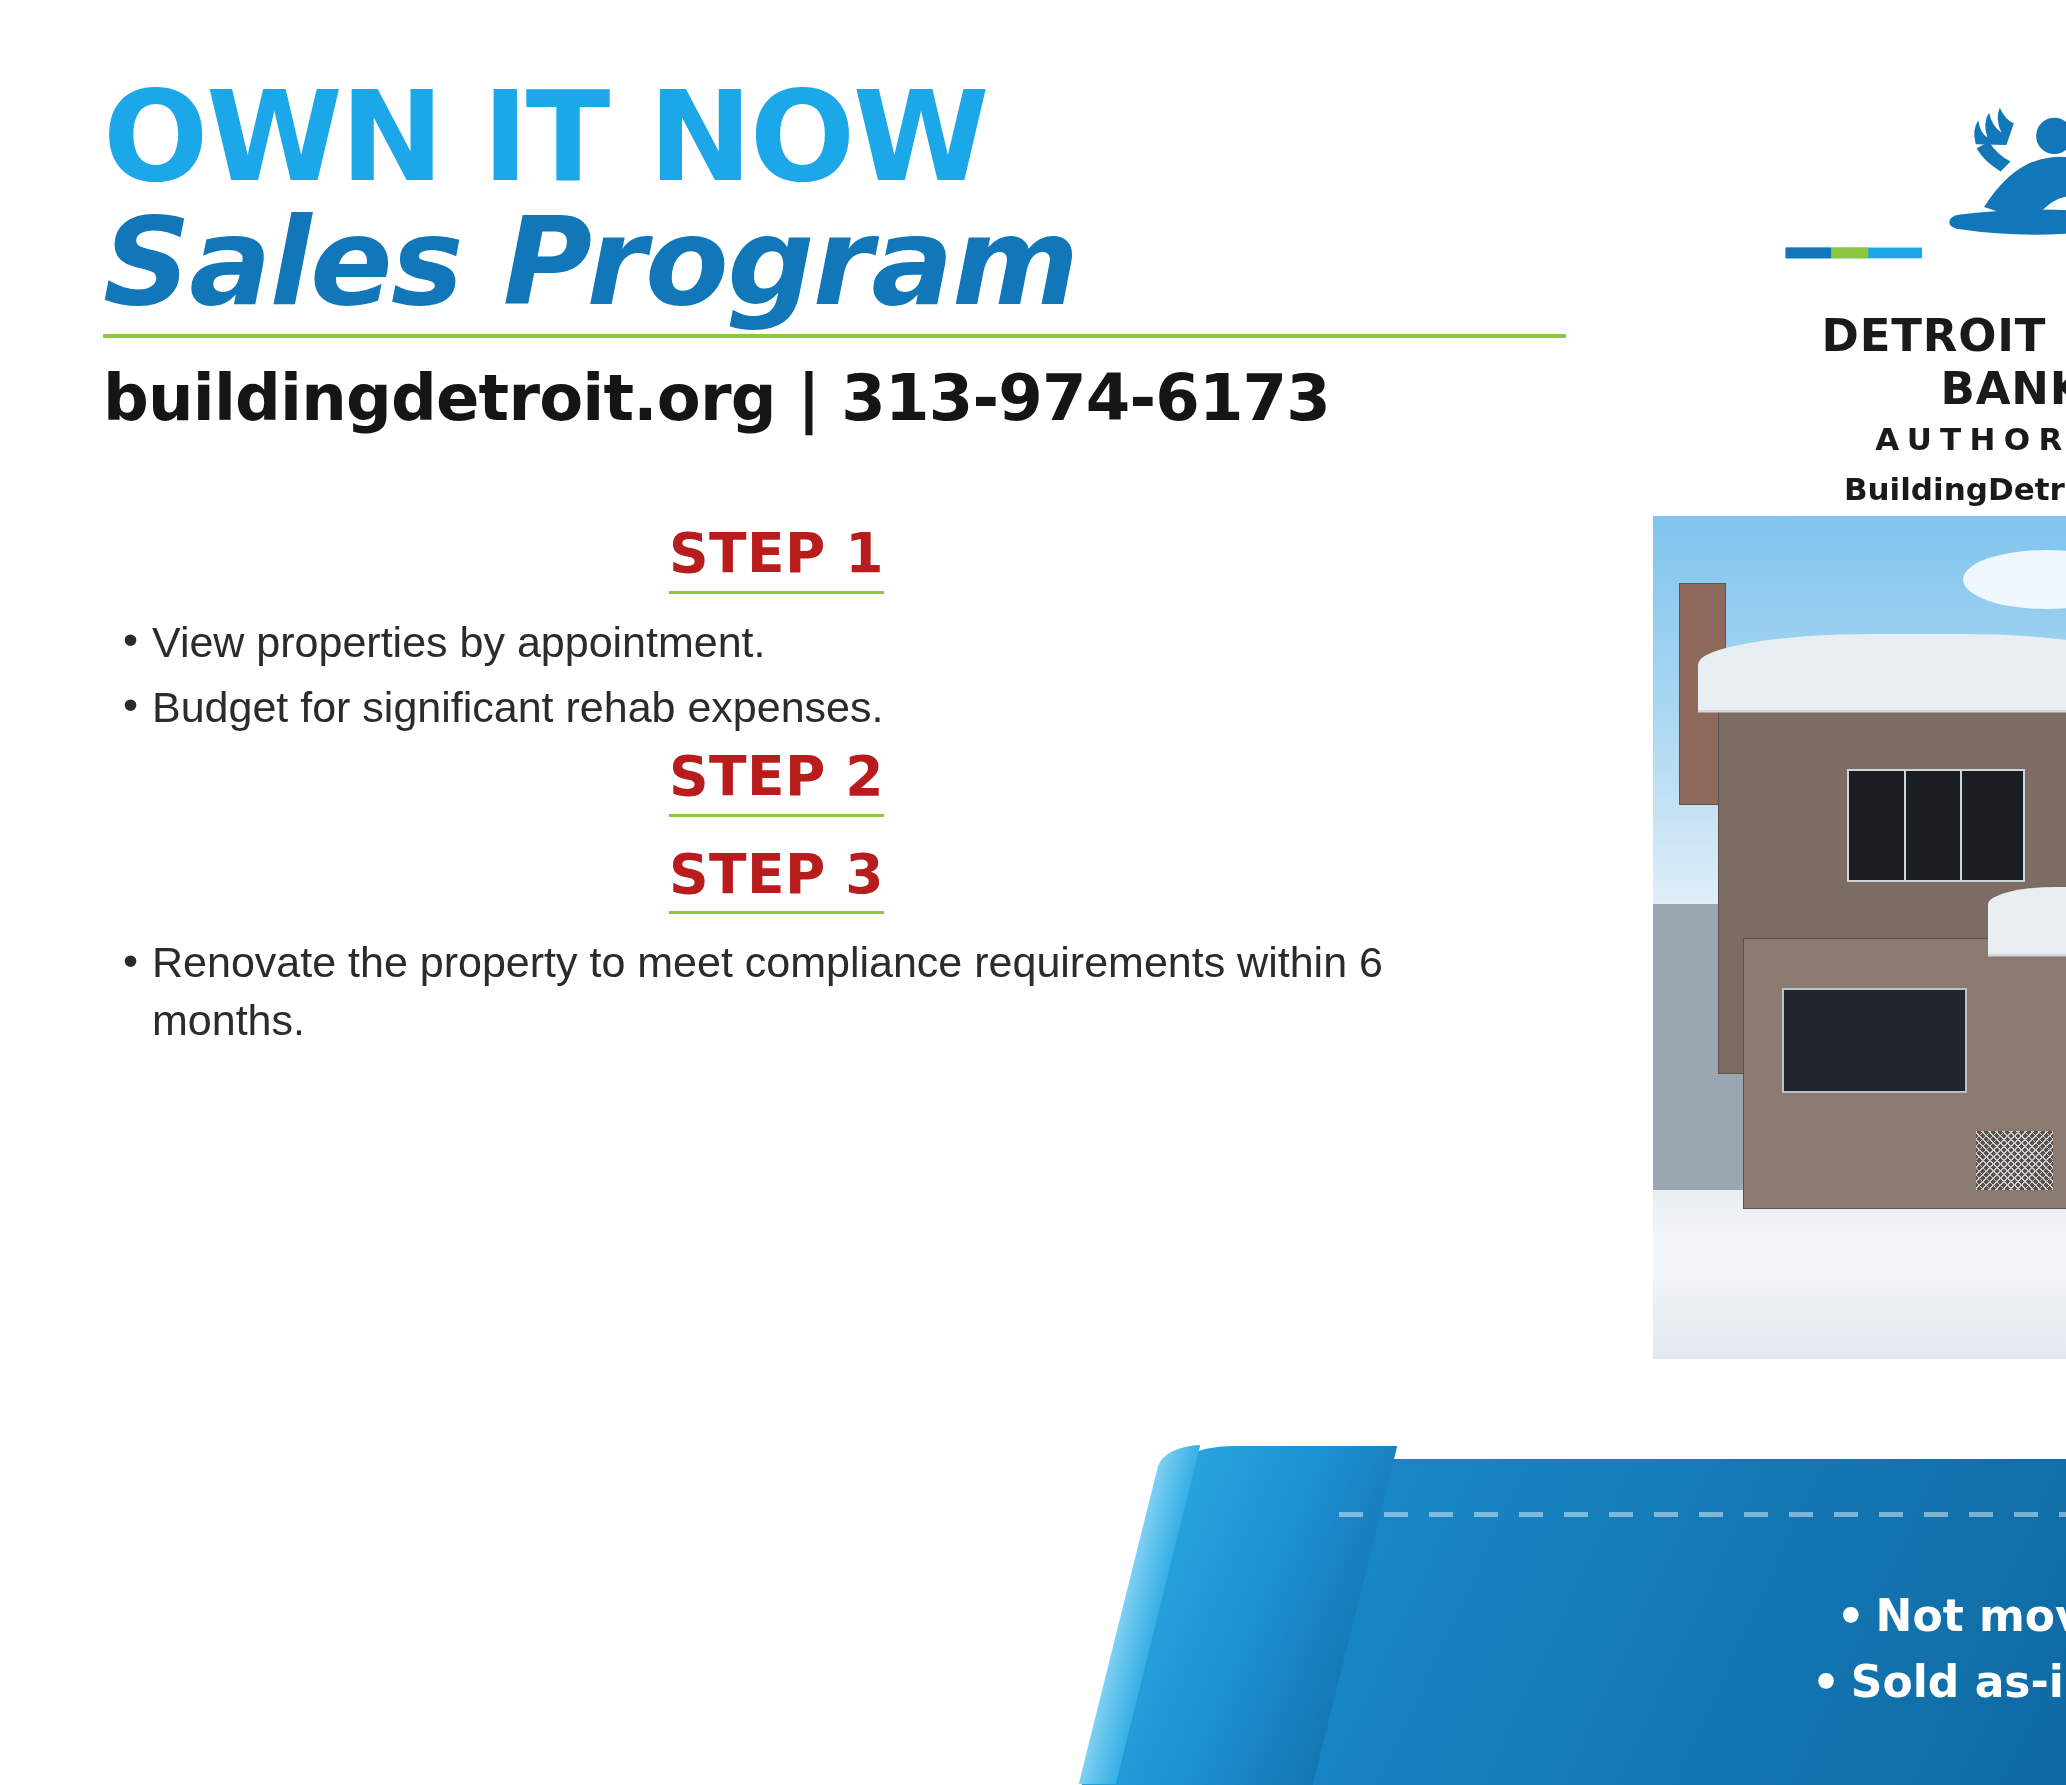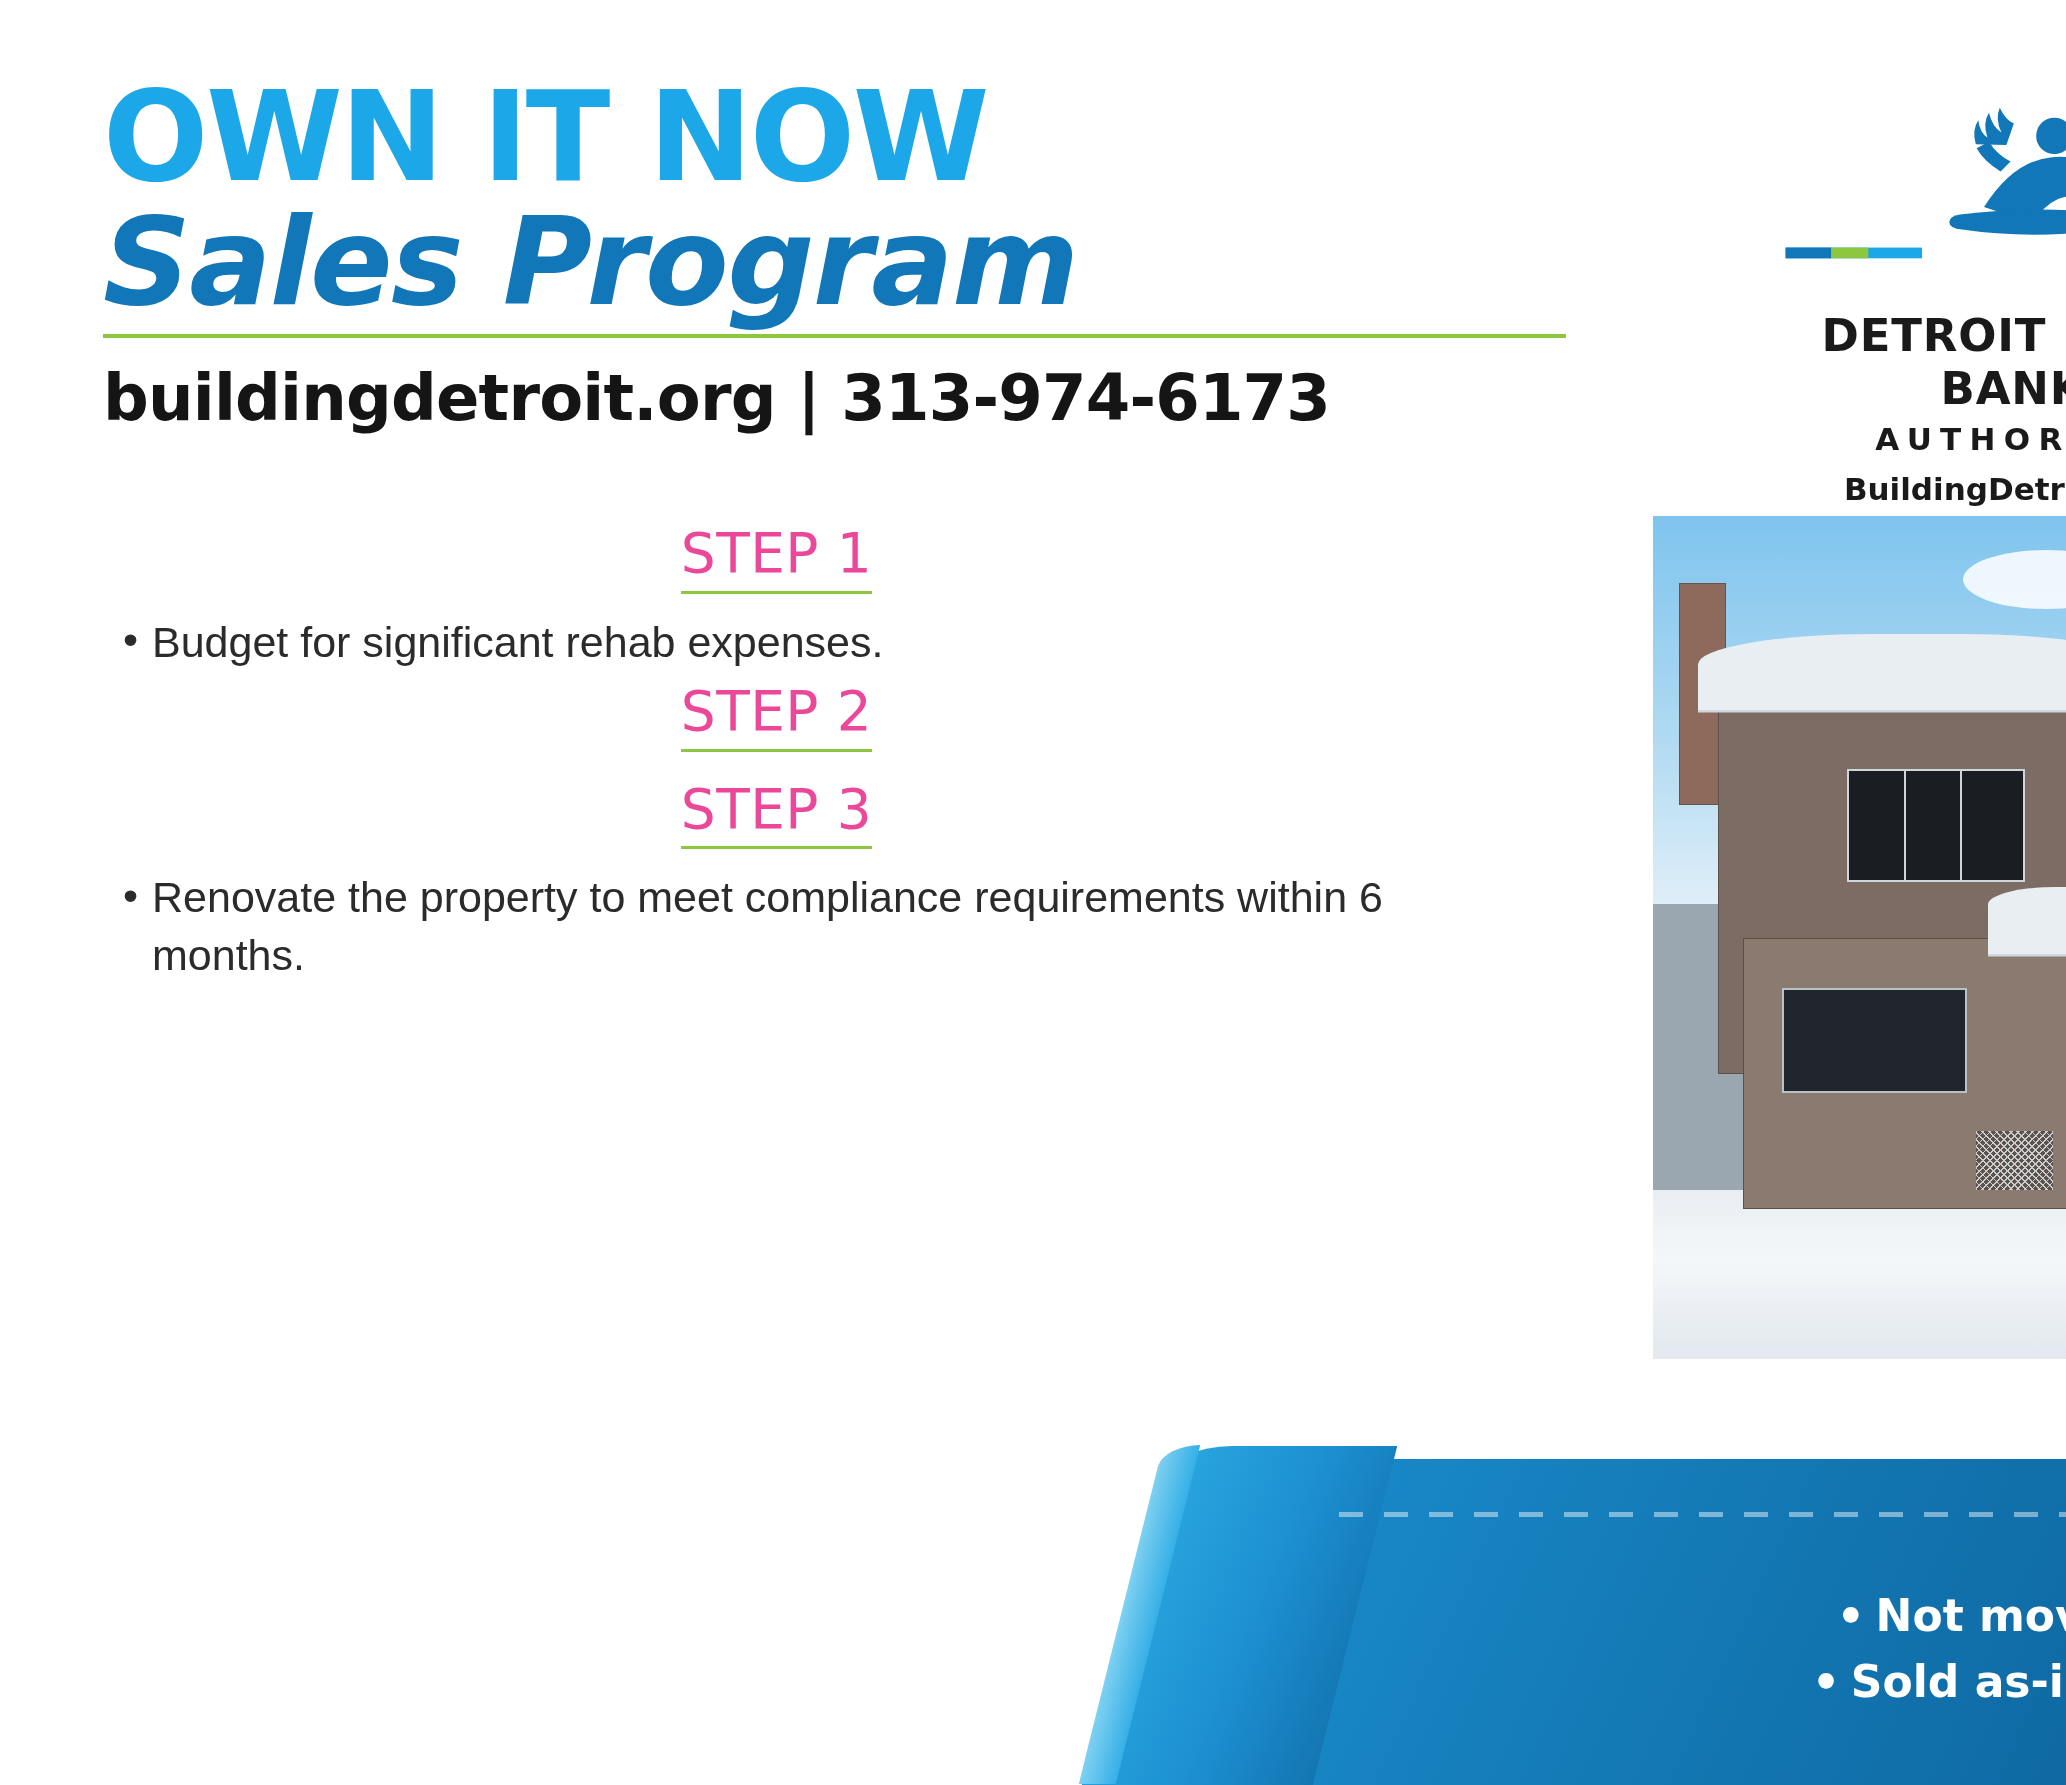--- a/index.html
+++ b/index.html
@@ -63,22 +63,22 @@
     top: 521px;
     width: 1496px;
   }
   .step-head-wrap {
     text-align: center;
     width: 1347px;
   }
   .step-head {
     display: inline-block;
     font-size: 55px;
-    font-weight: normal;
-    color: #ec4899;
+    font-weight: bold;
+    color: #b91c1c;
     font-family: "DejaVu Sans", sans-serif;
     letter-spacing: 0.4px;
     padding-bottom: 5.8px;
     border-bottom: 3.3px solid #8DC63F;
   }
   .step-head.step1 { margin-top: 0; }
   .bullets {
     list-style: none;
     margin: 20px 0 0 0;
     padding: 0;
@@ -342,20 +342,21 @@
   <div class="logo-sub">AUTHORITY</div>
   <div class="logo-url">BuildingDetroit.org</div>
 </div>
 
 <div class="steps">
 
   <div class="step-head-wrap">
     <span class="step-head step1">STEP 1</span>
   </div>
   <ul class="bullets">
+    <li>View properties by appointment.</li>
     <li>Budget for significant rehab expenses.</li>
   </ul>
 
   <div class="step-head-wrap gap-2">
     <span class="step-head">STEP 2</span>
   </div>
 
   <div class="step-head-wrap gap-3">
     <span class="step-head">STEP 3</span>
   </div>

